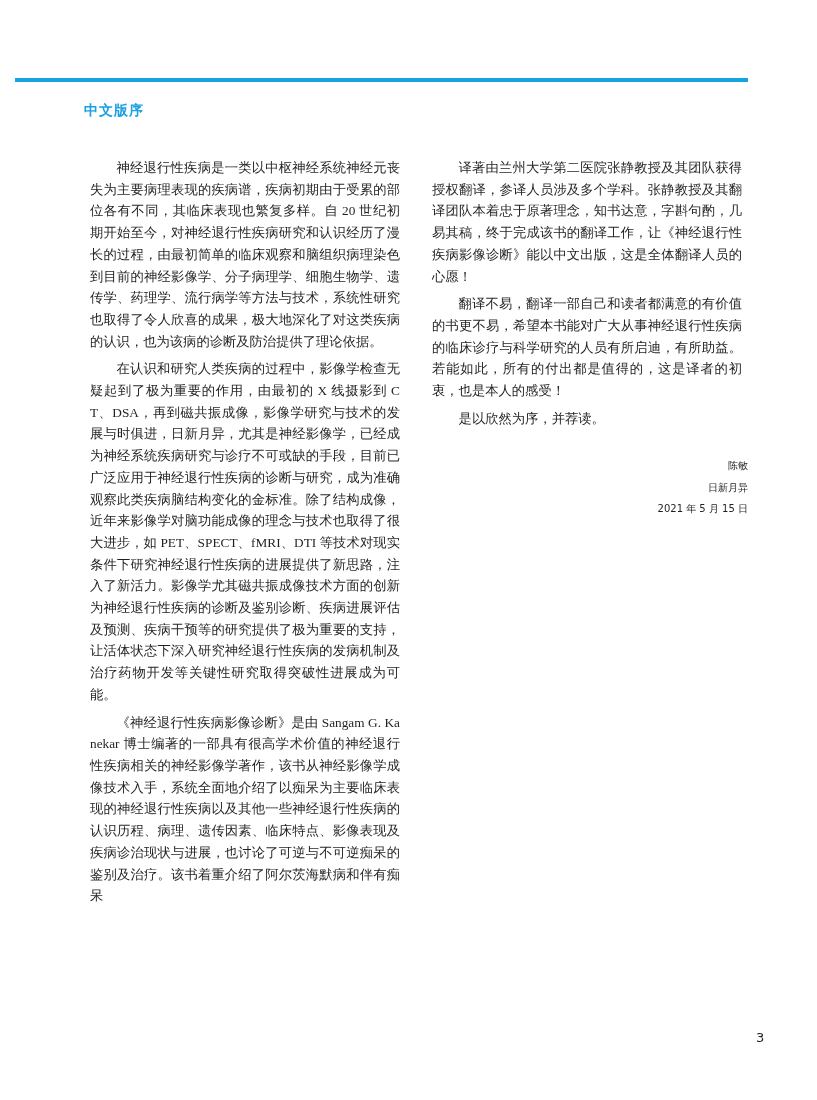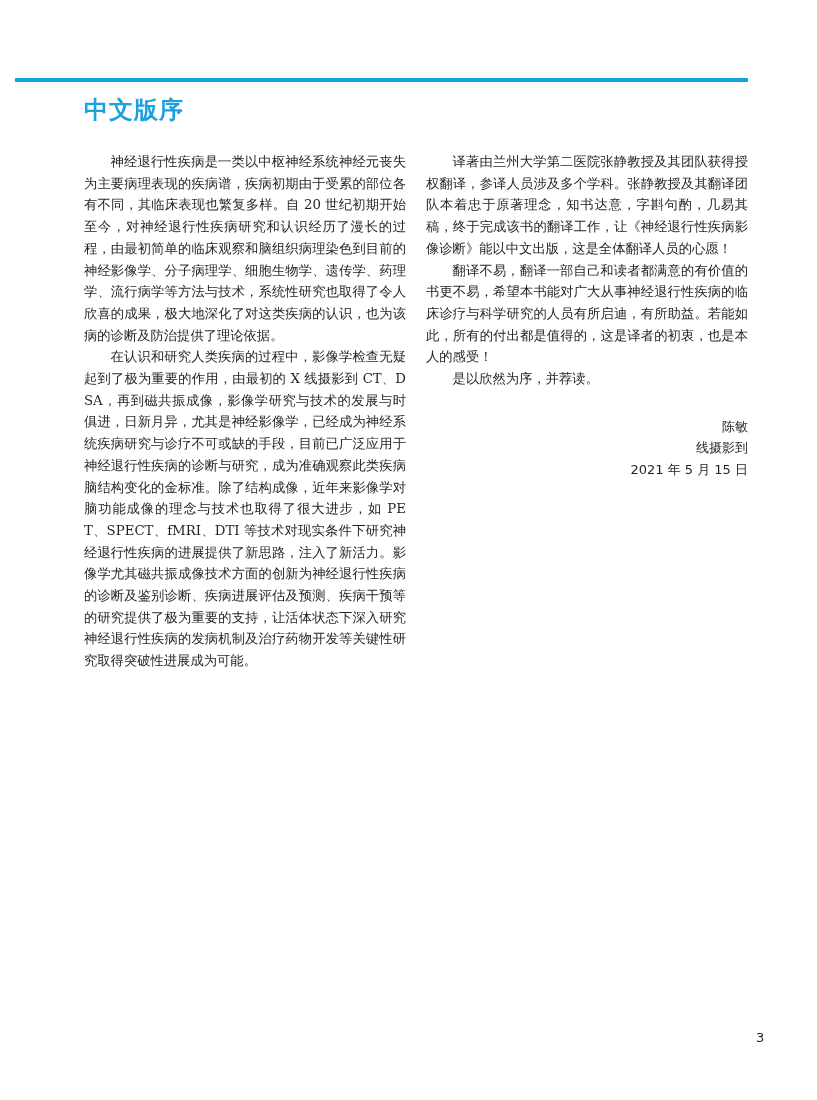--- a/index.html
+++ b/index.html
@@ -22,50 +22,51 @@
       width: 733px;
       height: 4px;
       background: #1aa1e0;
     }
     .chapter-title {
       position: absolute;
       left: 84px;
       top: 95px;
       font-family: "DejaVu Sans", "Liberation Sans", sans-serif;
       font-weight: bold;
-      font-size: 24px;
+      font-size: 14px;
       letter-spacing: 1px;
       color: #1aa1e0;
       margin: 0;
       line-height: 30px;
     }
     .column {
       position: absolute;
       top: 151px;
       width: 322px;
       font-size: 13.3px;
       line-height: 21.7px;
       text-align: justify;
       text-justify: inter-character;
       word-break: break-all;
     }
     .col-left { left: 84px; }
     .col-right { left: 426px; }
     .column p {
-      margin: 0;
+      margin: 6px;
       text-indent: 2em;
+      font-family: Liberation Serif, serif;
     }
     .column p.cont {
       text-indent: 0;
     }
     .signature {
       margin-top: 26px;
       text-align: right;
       font-family: "DejaVu Sans", "Liberation Sans", sans-serif;
-      font-size: 13px;
+      font-size: 10px;
       line-height: 21.5px;
     }
     .signature div {
       text-indent: 0;
     }
     .page-number {
       position: absolute;
       left: 756px;
       top: 1030px;
       font-family: "DejaVu Sans", "Liberation Sans", sans-serif;
@@ -76,27 +77,28 @@
 </head>
 <body>
 
 <div class="top-rule"></div>
 
 <h1 class="chapter-title">中文版序</h1>
 
 <div class="column col-left">
   <p>神经退行性疾病是一类以中枢神经系统神经元丧失为主要病理表现的疾病谱，疾病初期由于受累的部位各有不同，其临床表现也繁复多样。自 20 世纪初期开始至今，对神经退行性疾病研究和认识经历了漫长的过程，由最初简单的临床观察和脑组织病理染色到目前的神经影像学、分子病理学、细胞生物学、遗传学、药理学、流行病学等方法与技术，系统性研究也取得了令人欣喜的成果，极大地深化了对这类疾病的认识，也为该病的诊断及防治提供了理论依据。</p>
   <p>在认识和研究人类疾病的过程中，影像学检查无疑起到了极为重要的作用，由最初的 X 线摄影到 CT、DSA，再到磁共振成像，影像学研究与技术的发展与时俱进，日新月异，尤其是神经影像学，已经成为神经系统疾病研究与诊疗不可或缺的手段，目前已广泛应用于神经退行性疾病的诊断与研究，成为准确观察此类疾病脑结构变化的金标准。除了结构成像，近年来影像学对脑功能成像的理念与技术也取得了很大进步，如 PET、SPECT、fMRI、DTI 等技术对现实条件下研究神经退行性疾病的进展提供了新思路，注入了新活力。影像学尤其磁共振成像技术方面的创新为神经退行性疾病的诊断及鉴别诊断、疾病进展评估及预测、疾病干预等的研究提供了极为重要的支持，让活体状态下深入研究神经退行性疾病的发病机制及治疗药物开发等关键性研究取得突破性进展成为可能。</p>
+  <p>《神经退行性疾病影像诊断》是由 Sangam G. Kanekar 博士编著的一部具有很高学术价值的神经退行性疾病相关的神经影像学著作，该书从神经影像学成像技术入手，系统全面地介绍了以痴呆为主要临床表现的神经退行性疾病以及其他一些神经退行性疾病的认识历程、病理、遗传因素、临床特点、影像表现及疾病诊治现状与进展，也讨论了可逆与不可逆痴呆的鉴别及治疗。该书着重介绍了阿尔茨海默病和伴有痴呆</p>
 </div>
 
 <div class="column col-right">
   <p>译著由兰州大学第二医院张静教授及其团队获得授权翻译，参译人员涉及多个学科。张静教授及其翻译团队本着忠于原著理念，知书达意，字斟句酌，几易其稿，终于完成该书的翻译工作，让《神经退行性疾病影像诊断》能以中文出版，这是全体翻译人员的心愿！</p>
   <p>翻译不易，翻译一部自己和读者都满意的有价值的书更不易，希望本书能对广大从事神经退行性疾病的临床诊疗与科学研究的人员有所启迪，有所助益。若能如此，所有的付出都是值得的，这是译者的初衷，也是本人的感受！</p>
   <p>是以欣然为序，并荐读。</p>
 
   <div class="signature">
     <div>陈敏</div>
-    <div>线摄影到</div>
+    <div>日新月异</div>
     <div>2021 年 5 月 15 日</div>
   </div>
 </div>
 
 <div class="page-number">3</div>
 
 </body></html>

